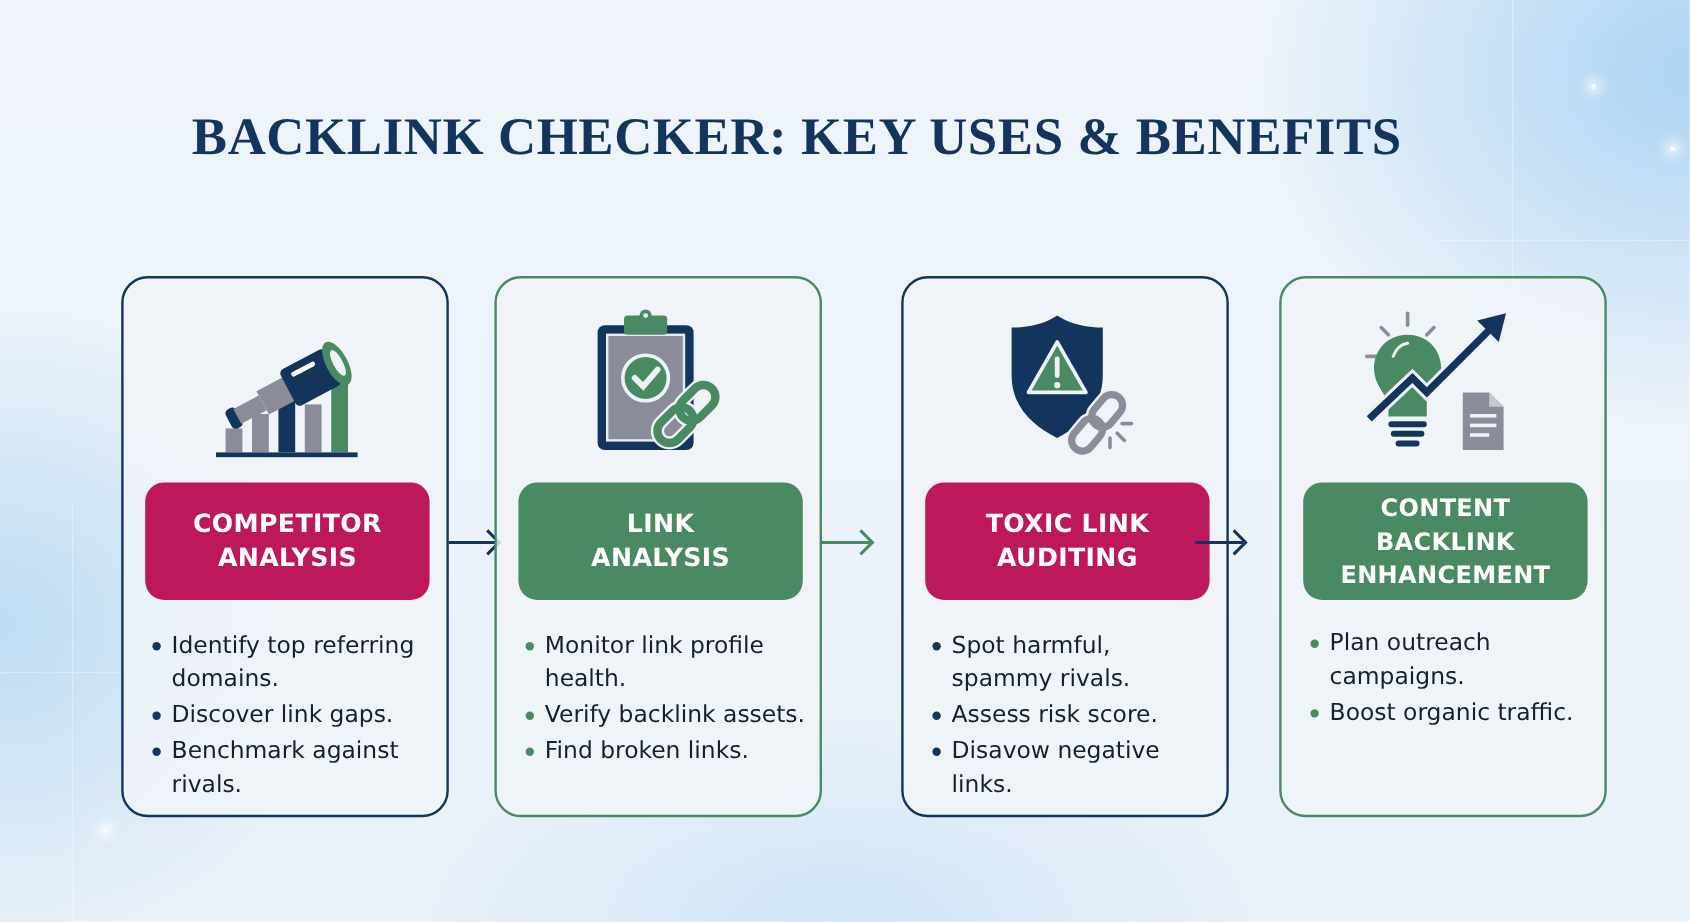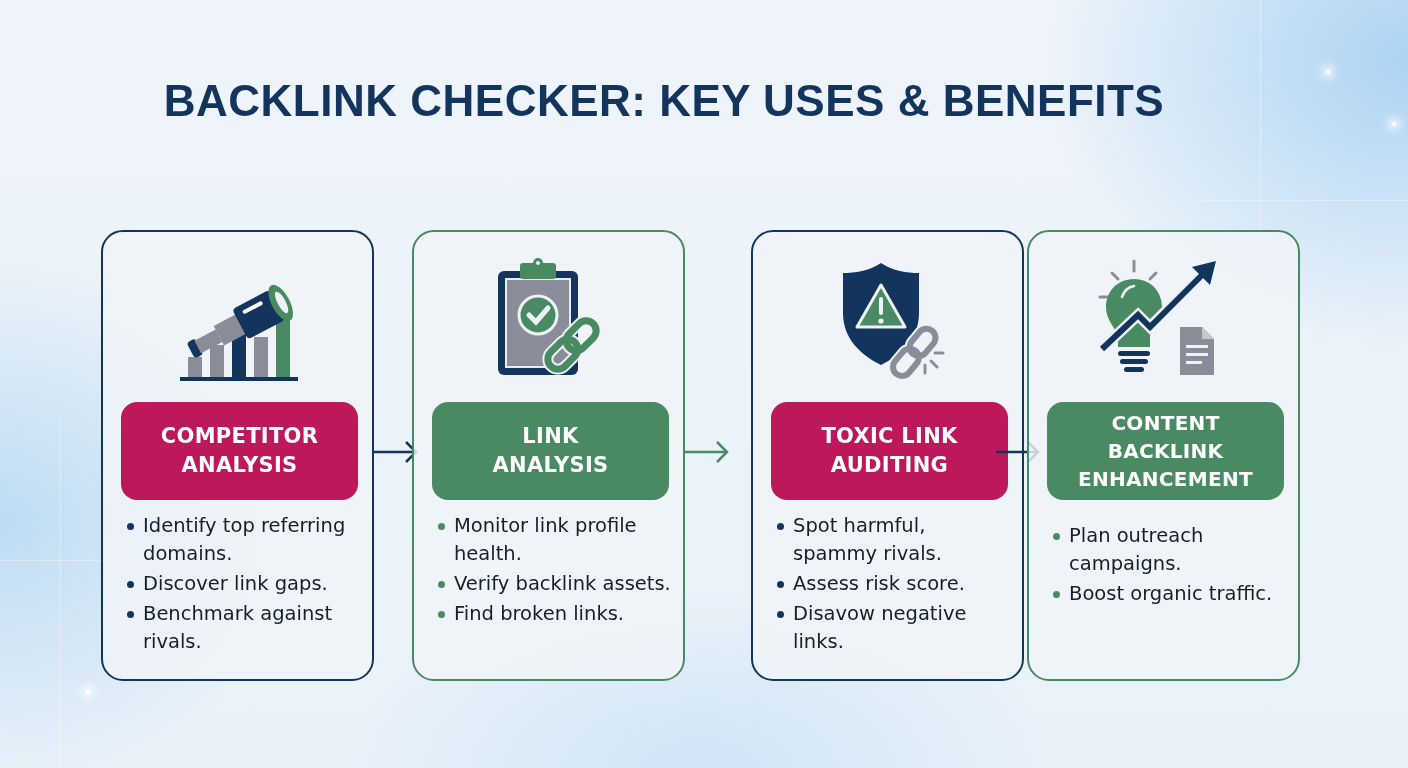--- a/index.html
+++ b/index.html
@@ -9,41 +9,41 @@
     font-family: "DejaVu Sans", "Liberation Sans", sans-serif;
     background:
       radial-gradient(ellipse 520px 420px at 1408px 60px, rgba(150,200,240,0.75), rgba(150,200,240,0) 70%),
       radial-gradient(ellipse 420px 380px at 0px 520px, rgba(170,210,240,0.7), rgba(170,210,240,0) 70%),
       radial-gradient(ellipse 500px 260px at 700px 768px, rgba(190,220,245,0.6), rgba(190,220,245,0) 70%),
       linear-gradient(180deg, #eef4fa 0%, #e9f1f9 100%);
   }
   .sparkle { position: absolute; width: 4px; height: 4px; border-radius: 50%; background: #fff; box-shadow: 0 0 10px 4px rgba(255,255,255,0.9); }
   .grid-line { position: absolute; background: rgba(255,255,255,0.35); }
   .title {
-    position: absolute; left: 0; top: 76px; width: 1328px; text-align: center;
-    font-family: Liberation Sans, sans-serif; font-weight: bold;
+    position: absolute; left: 0; top: 88px; width: 1328px; text-align: center;
+    font-family: Liberation Serif, serif; font-weight: bold;
     font-size: 44px; letter-spacing: 0.5px; color: #13345c;
   }
   .card {
     position: absolute; top: 230px; width: 273px; height: 451px;
     border-radius: 22px; border: 2.5px solid #13345c;
     background: rgba(240,244,248,0.82);
   }
   .card.green { border-color: #4a8a62; }
   .icon-wrap { position: absolute; left: 0; top: 22px; width: 100%; height: 130px; display: flex; justify-content: center; align-items: center; }
   .label {
     position: absolute; left: 18px; top: 170px; width: 237px; height: 98px;
     border-radius: 16px; background: #be185d; color: #fff;
     display: flex; align-items: center; justify-content: center; text-align: center;
     font-weight: bold; font-size: 21px; line-height: 29px; letter-spacing: 0.3px;
     padding: 0 6px;
   }
   .card.green .label { background: #4a8a62; }
   .label span { display: block; }
-  .bullets { position: absolute; left: 22px; top: 280px; width: 240px; list-style: none; }
+  .bullets { position: absolute; left: 22px; top: 292px; width: 240px; list-style: none; }
   .bullets li {
     position: relative; padding-left: 18px; font-size: 19.5px; line-height: 28px;
     color: #15202c; margin-bottom: 2px;
   }
   .bullets li::before {
     content: ""; position: absolute; left: 2px; top: 11px; width: 7px; height: 7px;
     border-radius: 50%; background: #13345c;
   }
   .card.green .bullets li::before { background: #4a8a62; }
   .connector { position: absolute; top: 420px; width: 62px; height: 60px; }
@@ -162,21 +162,21 @@
     <li>Assess risk score.</li>
     <li>Disavow negative links.</li>
   </ul>
 </div>
 
 <svg class="connector" style="left:994px;" viewBox="0 0 62 60">
   <path d="M2 32 H42" stroke="#13345c" stroke-width="2.5" fill="none"></path>
   <path d="M34 22 L44 32 L34 42" stroke="#13345c" stroke-width="2.5" fill="none"></path>
 </svg>
 
-<div class="card green" style="left:1027px;">
+<div class="card green" style="left:1066px;">
   <div class="icon-wrap">
     <svg width="140" height="125" viewBox="0 0 140 125">
       <path d="M40 4 L40 14 M18 16 L24 22 M62 16 L56 22 M6 40 L14 40" stroke="#8a8d99" stroke-width="3" stroke-linecap="round"></path>
       <path d="M40 22 C58 22 68 36 68 50 C68 62 60 70 56 78 L56 90 L24 90 L24 78 C20 70 12 62 12 50 C12 36 22 22 40 22 Z" fill="#4a8a62"></path>
       <path d="M28 40 C30 34 34 30 40 29" stroke="#eef2f6" stroke-width="2.5" fill="none" stroke-linecap="round"></path>
       <rect x="24" y="94" width="32" height="5" rx="2.5" fill="#13345c"></rect>
       <rect x="26" y="102" width="28" height="5" rx="2.5" fill="#13345c"></rect>
       <rect x="30" y="110" width="20" height="5" rx="2.5" fill="#13345c"></rect>
       <path d="M8 92 L44 58 L56 70 L112 14" stroke="#eef2f6" stroke-width="11" fill="none" stroke-linejoin="miter"></path>
       <path d="M8 92 L44 58 L56 70 L112 14" stroke="#13345c" stroke-width="6" fill="none" stroke-linejoin="miter"></path>

